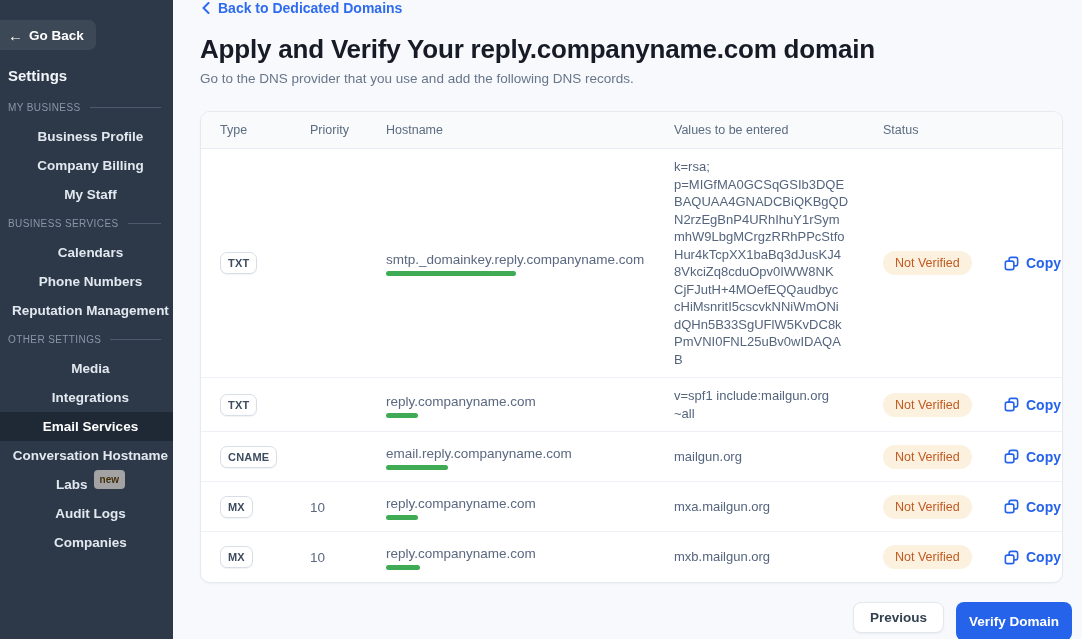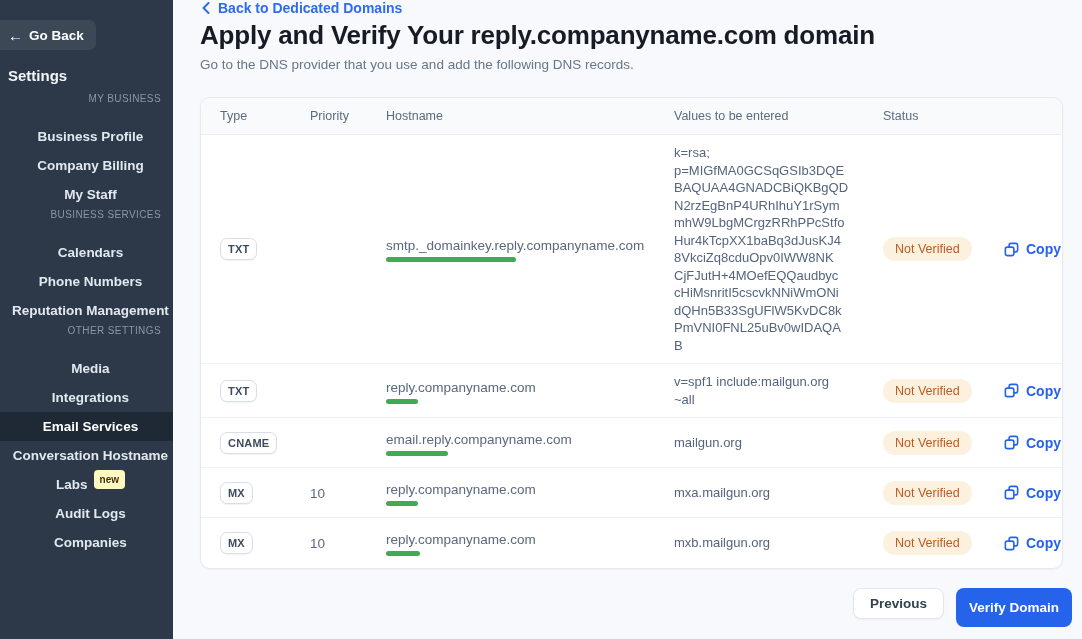--- a/index.html
+++ b/index.html
@@ -20,36 +20,36 @@
               border:none; border-radius:6px; display:flex; align-items:center;
               justify-content:center; cursor:pointer; }
   .go-back { margin-top:20px; height:30px; min-width:72px; background:#3d4857;
              color:#fff; border:none; border-radius:0 7px 7px 0; font-weight:700;
              font-size:13.5px; display:flex; align-items:center; gap:6px;
              padding:0 12px 0 8px; cursor:pointer;
              font-family:"Liberation Sans", sans-serif; }
   .back-arrow { font-size:15px; line-height:1; }
   .settings-title { font-size:15px; font-weight:700; color:#f2f5f9;
                     margin:17px 0 9px 8px; }
-  .section-row { display:flex; align-items:flex-end; height:29px; padding:0 12px 0 8px;flex-direction:column; }
+  .section-row { display:flex; align-items:center; height:29px; padding:0 12px 0 8px; }
   .section-label { font-size:10px; color:#8a96a7; letter-spacing:0.4px; white-space:nowrap; }
   .section-line { flex:1; height:1px; background:#4d5a6b; margin-left:9px; }
   .side-item { display:flex; align-items:center; height:29px; padding-left:8px;
                font-size:13.5px; font-weight:600; color:#e2e8ef; cursor:pointer;justify-content:center; }
   .side-item.active { background:#1f2935; color:#ffffff; }
-  .new-badge { margin-left:6px; background:#fef9c3; color:#43300a; font-size:10px;
+  .new-badge { margin-left:6px; background:#a3a3a3; color:#43300a; font-size:10px;
                font-weight:700; padding:4px 6px; border-radius:4px;
                transform:translateY(-5px); }
 
   
   .main { margin-left:173px; padding:0 19px 0 27px; }
   .back-link { display:inline-flex; align-items:center; gap:8px; margin-top:-8px;
                margin-left:2px; color:#2f6bee; font-size:14px; font-weight:700;
                cursor:pointer; }
-  .page-title { font-size:26px; font-weight:700; color:#161b26; margin-top:0;
+  .page-title { font-size:26px; font-weight:700; color:#161b26; margin-top:14px;
                 line-height:34px; letter-spacing:-0.2px; }
   .page-subtitle { font-size:13.5px; color:#68768a; margin-top:3px; line-height:19px; }
 
   .card { margin-top:23px; background:#fff; border:1px solid #e6eaf0;
           border-radius:10px; overflow:hidden;
           box-shadow:0 1px 2px rgba(16,24,40,0.04); }
   .t-header { display:flex; align-items:center; height:37px; background:#f8fafc;
               border-bottom:1px solid #e8edf3; }
   .th { font-size:12.5px; font-weight:500; color:#5c6c80; }
   .t-row { display:flex; align-items:center; padding:9px 0; min-height:50px;

